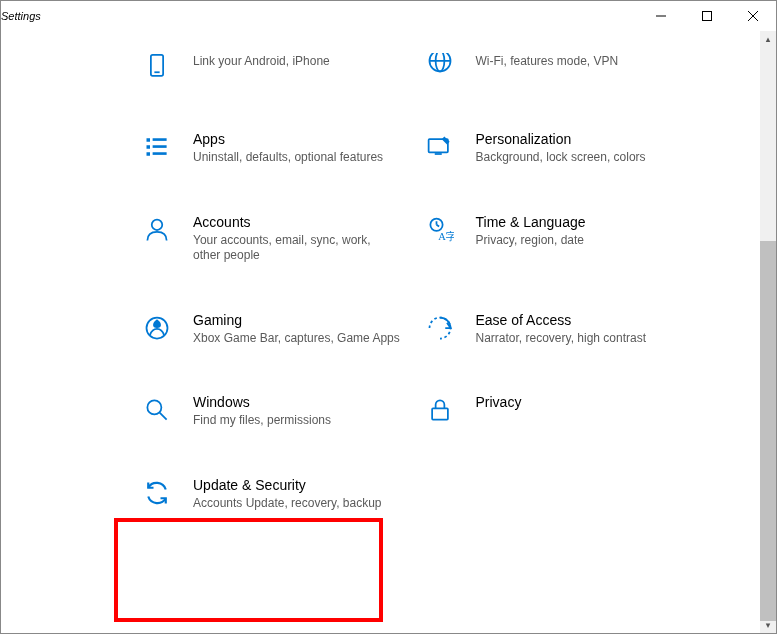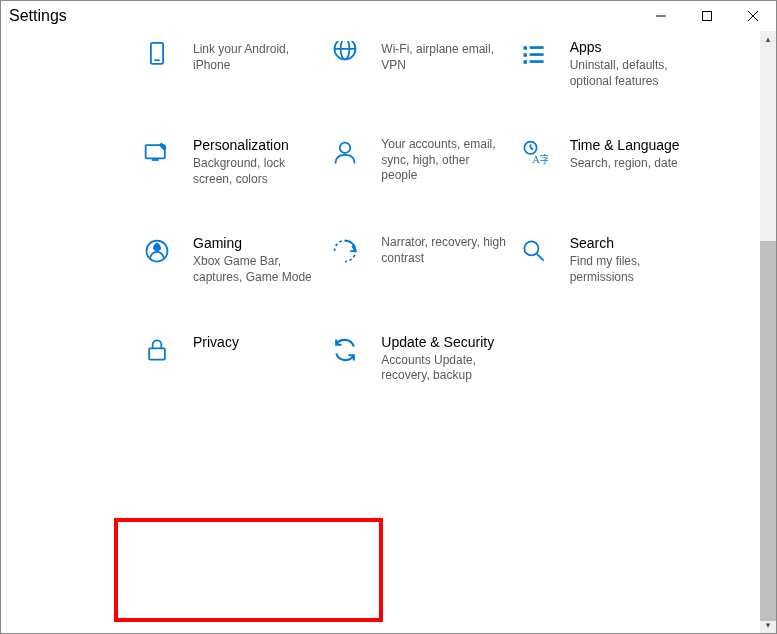--- a/index.html
+++ b/index.html
@@ -10,23 +10,23 @@
       height: 634px;
       overflow: hidden;
       border: 1px solid #888;
       position: relative;
     }
     .titlebar {
       height: 30px;
       display: flex;
       align-items: center;
       justify-content: space-between;
-      padding-left: 8px;
-      font-size: 16px;
+      font-size: 11px;
       color: #000;
+      font-style: italic;
     }
     .titlebar-controls {
       display: flex;
       height: 100%;
     }
     .titlebar-btn {
       width: 46px;
       height: 30px;
       display: flex;
       align-items: center;
@@ -62,25 +62,25 @@
       display: flex;
       align-items: center;
       justify-content: center;
       font-size: 9px;
       color: #555;
     }
     .scroll-arrow.up { top: 0; }
     .scroll-arrow.down { bottom: 0; }
     .grid {
       display: grid;
-      grid-template-columns: 1fr 1fr 1fr;
+      grid-template-columns: 1fr 1fr;
       column-gap: 10px;
       row-gap: 40px;
       padding: 0 80px 0 140px;
-      margin-top: 4px;
+      margin-top: 16px;
     }
     .tile {
       display: flex;
       align-items: flex-start;
       gap: 20px;
       cursor: pointer;
       padding: 4px 0;
       max-width: 260px;
     }
     .tile-icon {
@@ -158,21 +158,21 @@
     <div class="tile">
       <div class="tile-icon">
         <svg width="28" height="28" viewBox="0 0 32 32" fill="none" stroke="#0078d4" stroke-width="2">
           <circle cx="16" cy="9" r="12"></circle>
           <ellipse cx="16" cy="9" rx="5" ry="12"></ellipse>
           <line x1="4" y1="9" x2="28" y2="9"></line>
         </svg>
       </div>
       <div class="tile-text">
         <div class="tile-title"></div>
-        <div class="tile-desc">Wi-Fi, airplane email, VPN</div>
+        <div class="tile-desc">Wi-Fi, features mode, VPN</div>
       </div>
     </div>
 
     <div class="tile">
       <div class="tile-icon">
         <svg width="28" height="28" viewBox="0 0 32 32" fill="#0078d4">
           <rect x="4" y="6" width="4" height="4"></rect>
             <rect x="11" y="6" width="16" height="3"></rect>
           <rect x="4" y="14" width="4" height="4"></rect>
             <rect x="11" y="14" width="16" height="3"></rect>
@@ -201,75 +201,77 @@
     </div>
 
     <div class="tile">
       <div class="tile-icon">
         <svg width="28" height="28" viewBox="0 0 32 32" fill="none" stroke="#0078d4" stroke-width="2">
           <circle cx="16" cy="10" r="6"></circle>
           <path d="M5 28 C5 20 11 18 16 18 C21 18 27 20 27 28"></path>
         </svg>
       </div>
       <div class="tile-text">
-        <div class="tile-desc">Your accounts, email, sync, high, other people</div>
+        <div class="tile-title">Accounts</div>
+        <div class="tile-desc">Your accounts, email, sync, work, other people</div>
       </div>
     </div>
 
     <div class="tile">
       <div class="tile-icon">
         <svg width="28" height="28" viewBox="0 0 32 32" fill="none" stroke="#0078d4" stroke-width="2">
           <circle cx="12" cy="10" r="7"></circle>
           <line x1="12" y1="6" x2="12" y2="10"></line>
             <line x1="12" y1="10" x2="15" y2="12"></line>
           <text x="14" y="27" font-size="12" fill="#0078d4" stroke="none" font-family="Segoe UI">A字</text>
         </svg>
       </div>
       <div class="tile-text">
         <div class="tile-title">Time &amp; Language</div>
-        <div class="tile-desc">Search, region, date</div>
+        <div class="tile-desc">Privacy, region, date</div>
       </div>
     </div>
 
     <div class="tile">
       <div class="tile-icon">
         <svg width="28" height="28" viewBox="0 0 32 32" fill="none" stroke="#0078d4" stroke-width="2">
           <circle cx="16" cy="16" r="12"></circle>
           <path d="M16 6 C10 10 10 16 16 16 C22 16 22 10 16 6" fill="#0078d4" stroke="none"></path>
           <path d="M8 24 C10 18 14 17 16 17 C18 17 22 18 24 24"></path>
         </svg>
       </div>
       <div class="tile-text">
         <div class="tile-title">Gaming</div>
-        <div class="tile-desc">Xbox Game Bar, captures, Game Mode</div>
+        <div class="tile-desc">Xbox Game Bar, captures, Game Apps</div>
       </div>
     </div>
 
     <div class="tile">
       <div class="tile-icon">
         <svg width="28" height="28" viewBox="0 0 32 32" fill="none" stroke="#0078d4" stroke-width="2">
           <path d="M4 16 A12 12 0 1 1 16 28" stroke-dasharray="3 3"></path>
           <path d="M16 4 A12 12 0 0 1 28 16"></path>
           <polyline points="24,10 28,16 22,16"></polyline>
         </svg>
       </div>
       <div class="tile-text">
+        <div class="tile-title">Ease of Access</div>
         <div class="tile-desc">Narrator, recovery, high contrast</div>
       </div>
     </div>
 
     <div class="tile">
       <div class="tile-icon">
         <svg width="28" height="28" viewBox="0 0 32 32" fill="none" stroke="#0078d4" stroke-width="2">
           <circle cx="13" cy="13" r="8"></circle>
           <line x1="19" y1="19" x2="27" y2="27"></line>
         </svg>
       </div>
       <div class="tile-text">
-        <div class="tile-title">Search</div>
+        <div class="tile-title">Windows</div>
         <div class="tile-desc">Find my files, permissions</div>
       </div>
     </div>
 
     <div class="tile">
       <div class="tile-icon">
         <svg width="28" height="28" viewBox="0 0 32 32" fill="none" stroke="#0078d4" stroke-width="2">
           <rect x="7" y="14" width="18" height="13" rx="1"></rect>
           <path d="M11 14 V10 a5 5 0 0 1 10 0 V14"></path>
         </svg>

